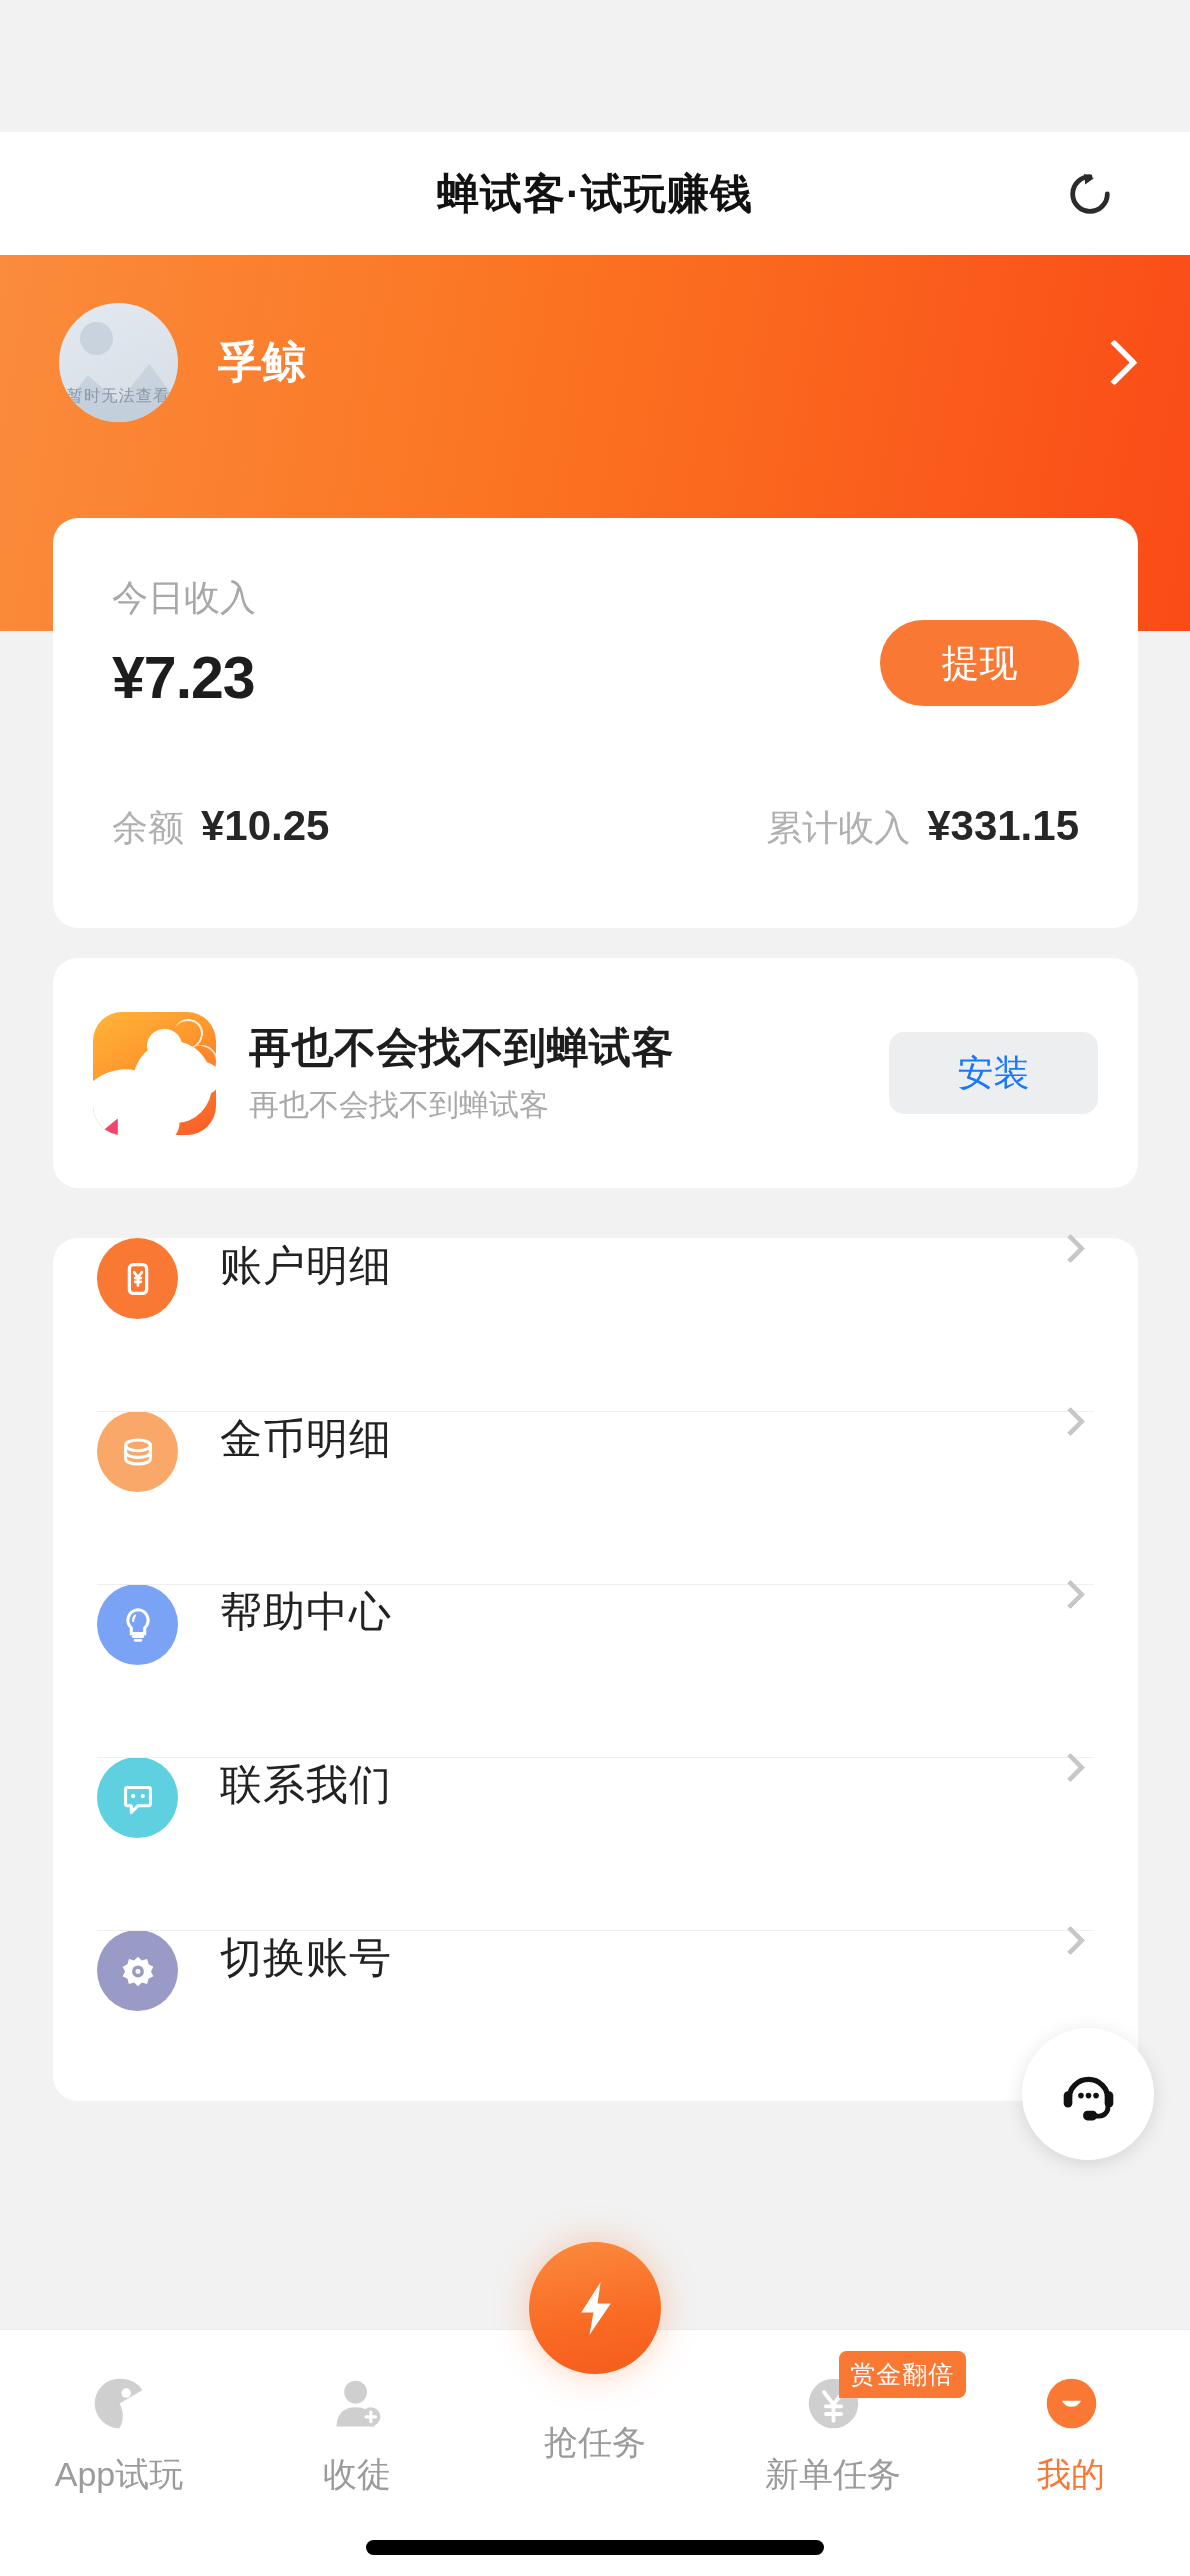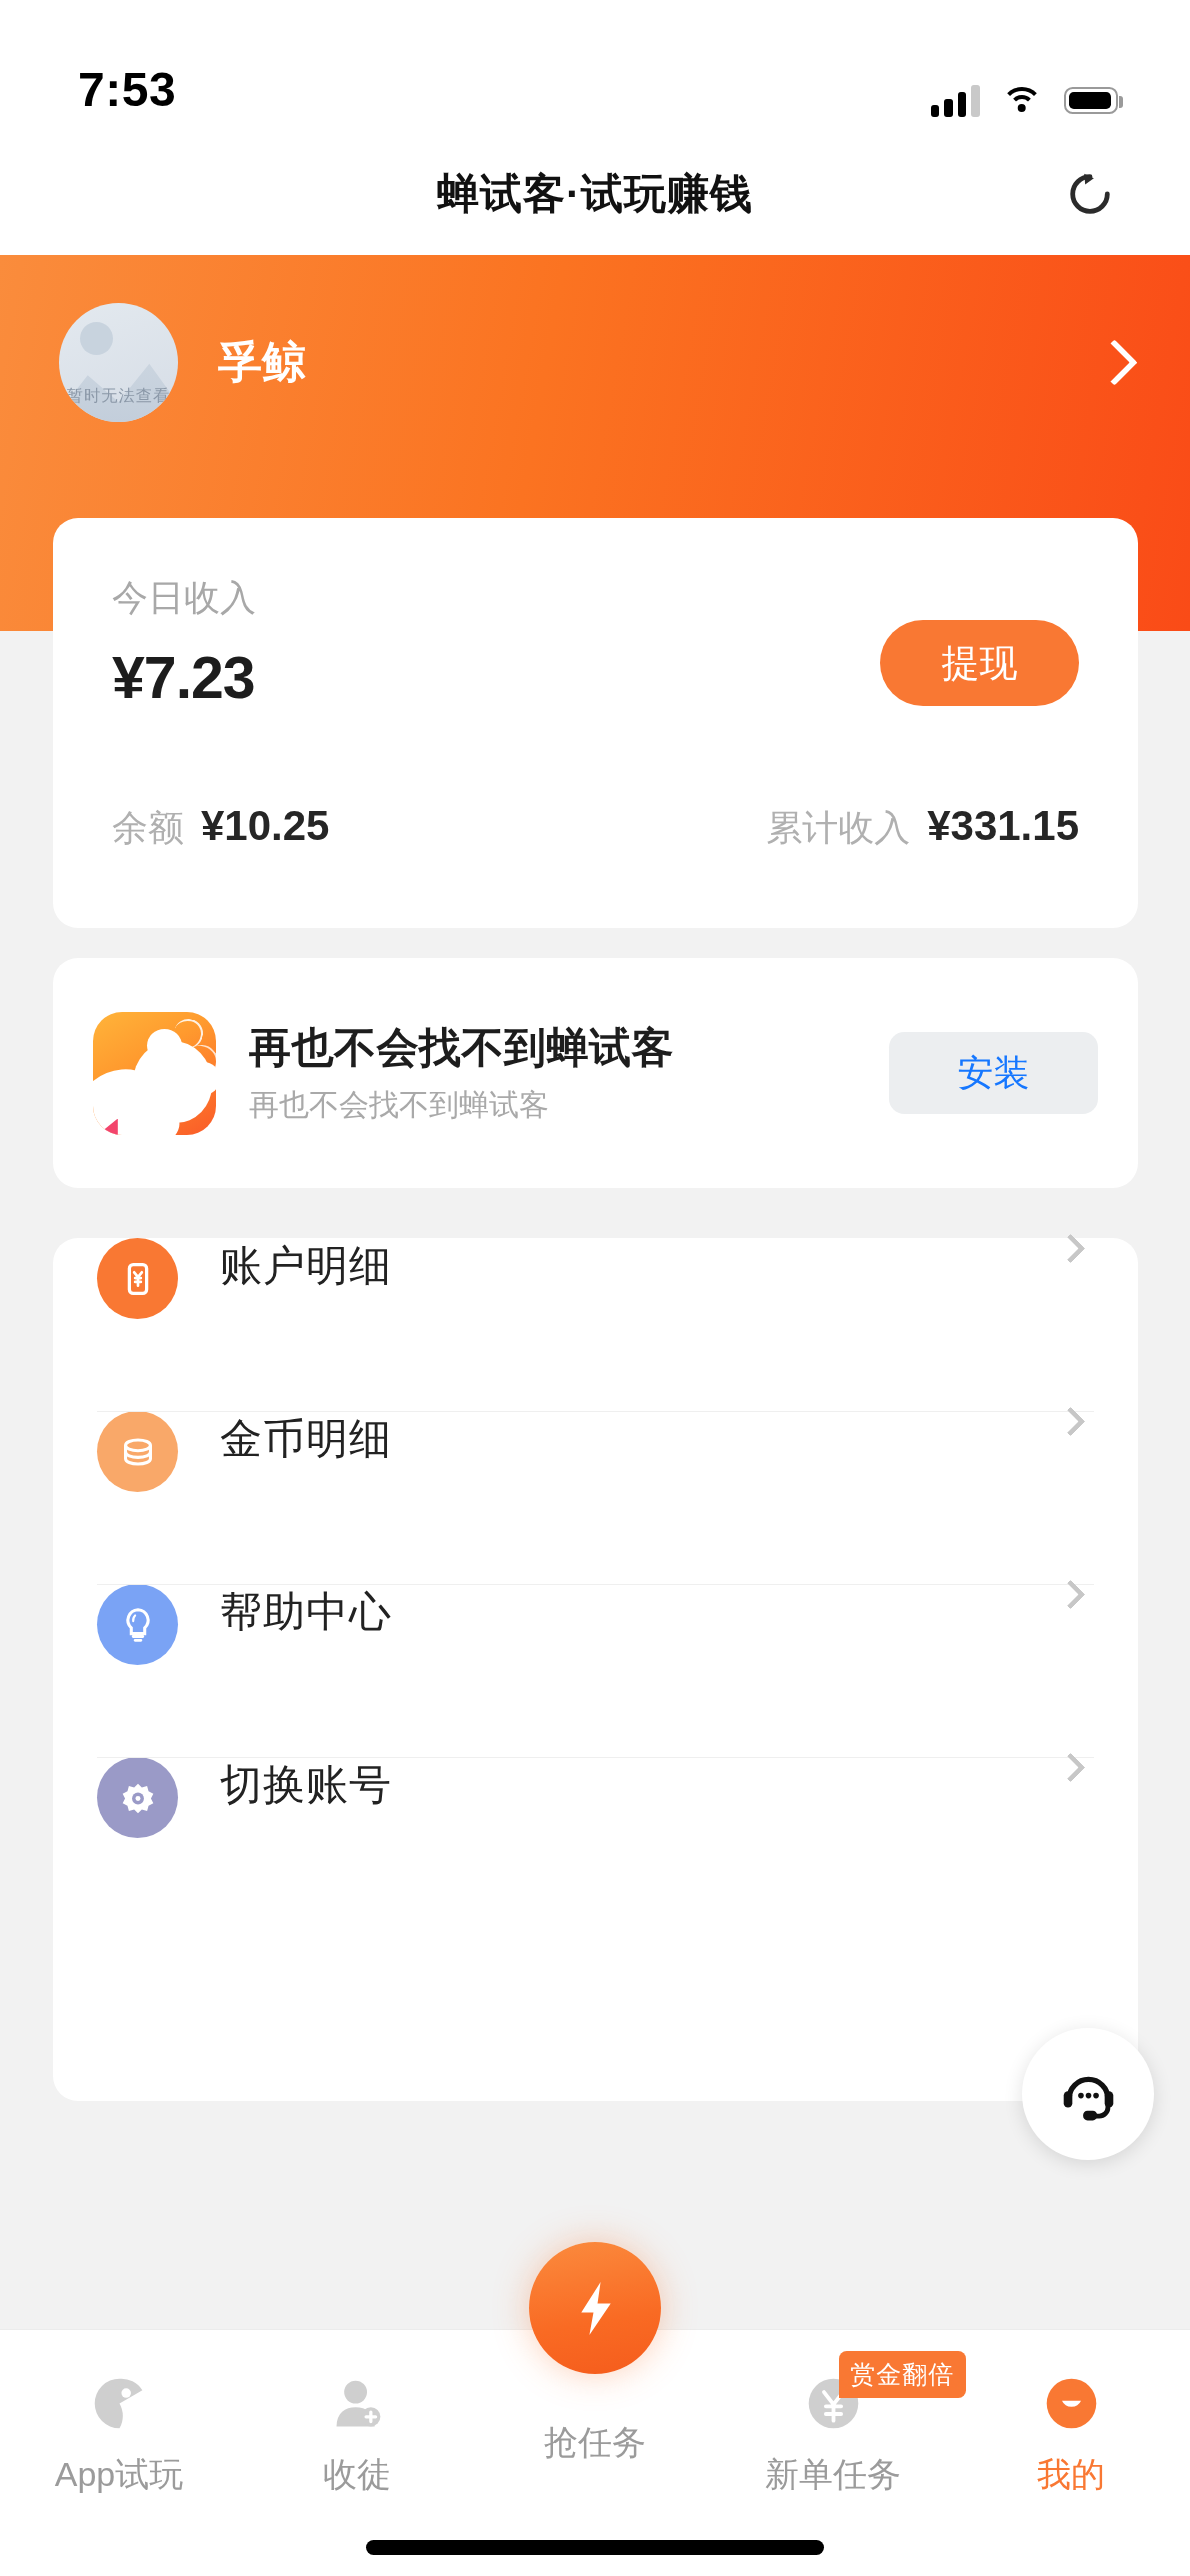--- a/index.html
+++ b/index.html
@@ -141,39 +141,20 @@
     background:#f97833; color:#fff; font-size:25px; border-radius:7.7px 7.7px 7.7px 0;
     padding:6.7px 11.5px 7.7px 11.5px; white-space:nowrap; letter-spacing:1px;
   }
   .home-ind { position:absolute; bottom:21px; left:50%; transform:translateX(-50%); width:458px; height:15.3px; background:#000; border-radius:7.7px; }
 </style>
 </head>
 <body>
 
 <div id="phone">
 
-  <div class="statusbar">
-    <div class="sb-time">7:53</div>
-    <div class="sb-right">
-      <div class="sig">
-          <i></i>
-          <i></i>
-          <i></i>
-          <i></i>
-        </div>
-      <div class="wifi">
-          <span></span>
-          <span></span>
-          <span></span>
-        </div>
-      <div class="batt">
-          <div class="fill"></div>
-        </div>
-    </div>
-  </div>
 
   <div class="navbar">
     <div class="nav-title">蝉试客·试玩赚钱</div>
     <div class="nav-refresh">
       <svg viewBox="0 0 52 52" width="50" height="50">
         <path d="M26 8 A18 18 0 1 0 44 26" fill="none" stroke="#2b2b2b" stroke-width="5" stroke-linecap="round"></path>
         <path d="M20 5 L30 9.5 L21 16 Z" fill="#2b2b2b"></path>
       </svg>
     </div>
   </div>
@@ -254,20 +235,31 @@
         <svg viewBox="0 0 48 48" width="46" height="46">
           <path d="M24 8 A11 11 0 0 1 31 27 L31 33 H17 L17 27 A11 11 0 0 1 24 8 Z" fill="none" stroke="#fff" stroke-width="3.2"></path>
           <path d="M19 36 H29 M21 40 H27" stroke="#fff" stroke-width="3" stroke-linecap="round"></path>
           <path d="M21 14 A7 7 0 0 0 19 20" fill="none" stroke="#fff" stroke-width="2.2" stroke-linecap="round"></path>
         </svg>
       </div>
       <div class="mi-label">帮助中心</div>
       <div class="chev-gray"></div>
     </div>
 
+    <div class="menu-item">
+      <div class="mi-icon" style="background:#5fd0e0">
+        <svg viewBox="0 0 48 48" width="46" height="46">
+          <path d="M13 13 H35 A2 2 0 0 1 37 15 V30 A2 2 0 0 1 35 32 H24 L17 39 V32 H13 A2 2 0 0 1 11 30 V15 A2 2 0 0 1 13 13 Z" fill="none" stroke="#fff" stroke-width="3.2" stroke-linejoin="round"></path>
+          <circle cx="19" cy="22" r="2.2" fill="#fff"></circle>
+          <circle cx="29" cy="22" r="2.2" fill="#fff"></circle>
+        </svg>
+      </div>
+      <div class="mi-label">联系我们</div>
+      <div class="chev-gray"></div>
+    </div>
 
     <div class="menu-item">
       <div class="mi-icon" style="background:#9a9ac7">
         <svg viewBox="0 0 48 48" width="46" height="46">
           <path d="M24 9 L28 13 L33.5 11.5 L35 17 L40 19.5 L37.5 24.5 L40 29.5 L35 32 L33.5 37.5 L28 36 L24 40 L20 36 L14.5 37.5 L13 32 L8 29.5 L10.5 24.5 L8 19.5 L13 17 L14.5 11.5 L20 13 Z" fill="#fff"></path>
           <circle cx="24" cy="24.5" r="6.2" fill="#9a9ac7"></circle>
           <circle cx="24" cy="24.5" r="2.6" fill="#fff"></circle>
         </svg>
       </div>
       <div class="mi-label">切换账号</div>

